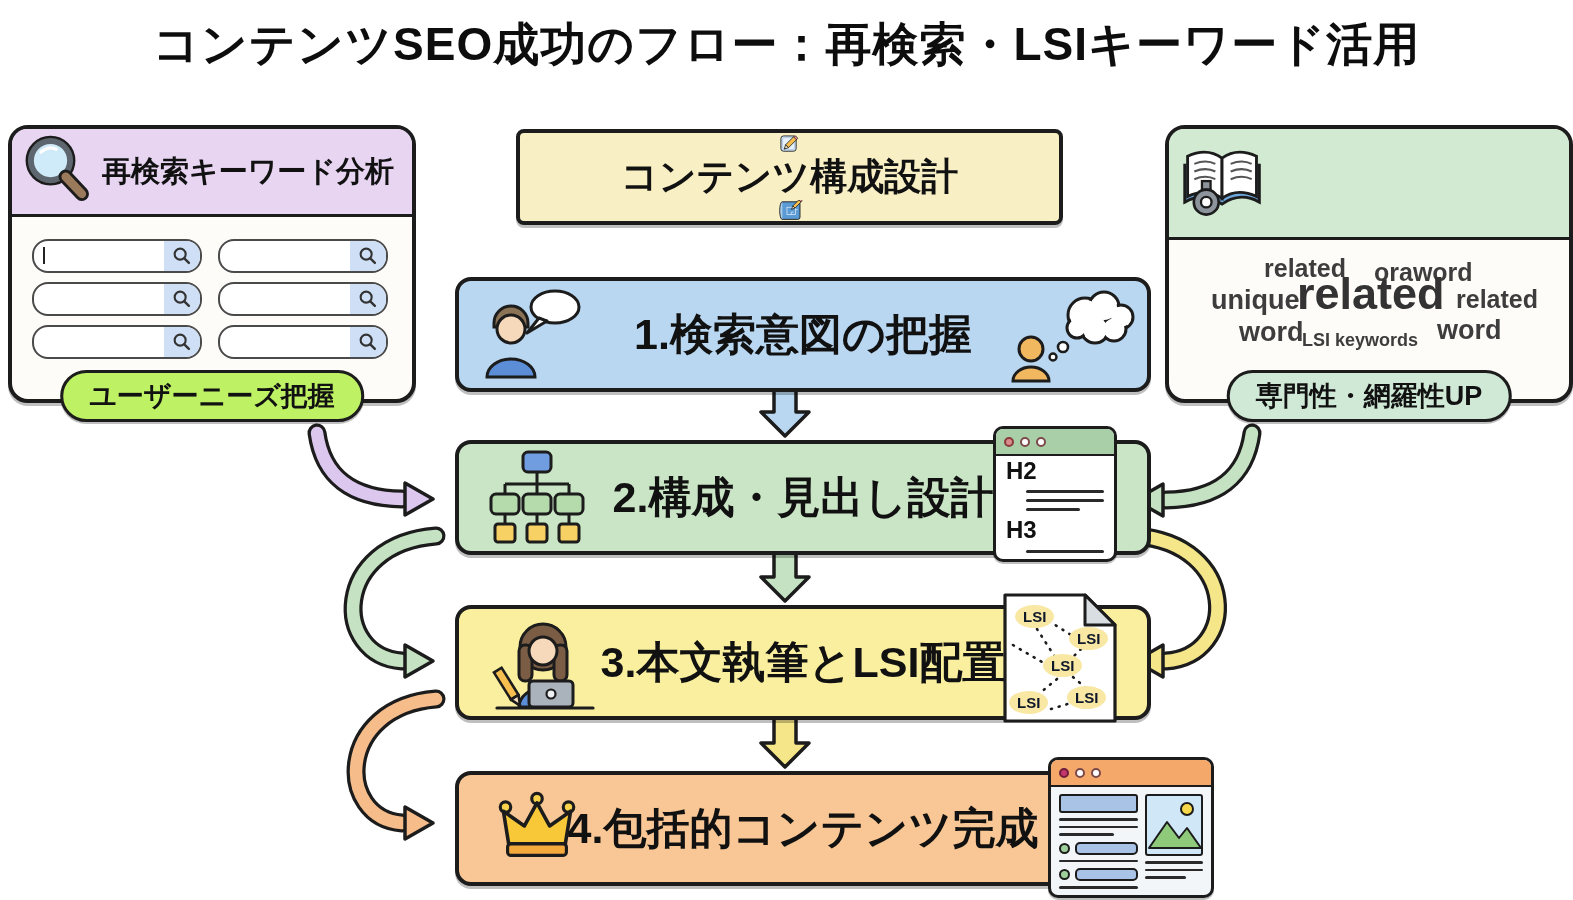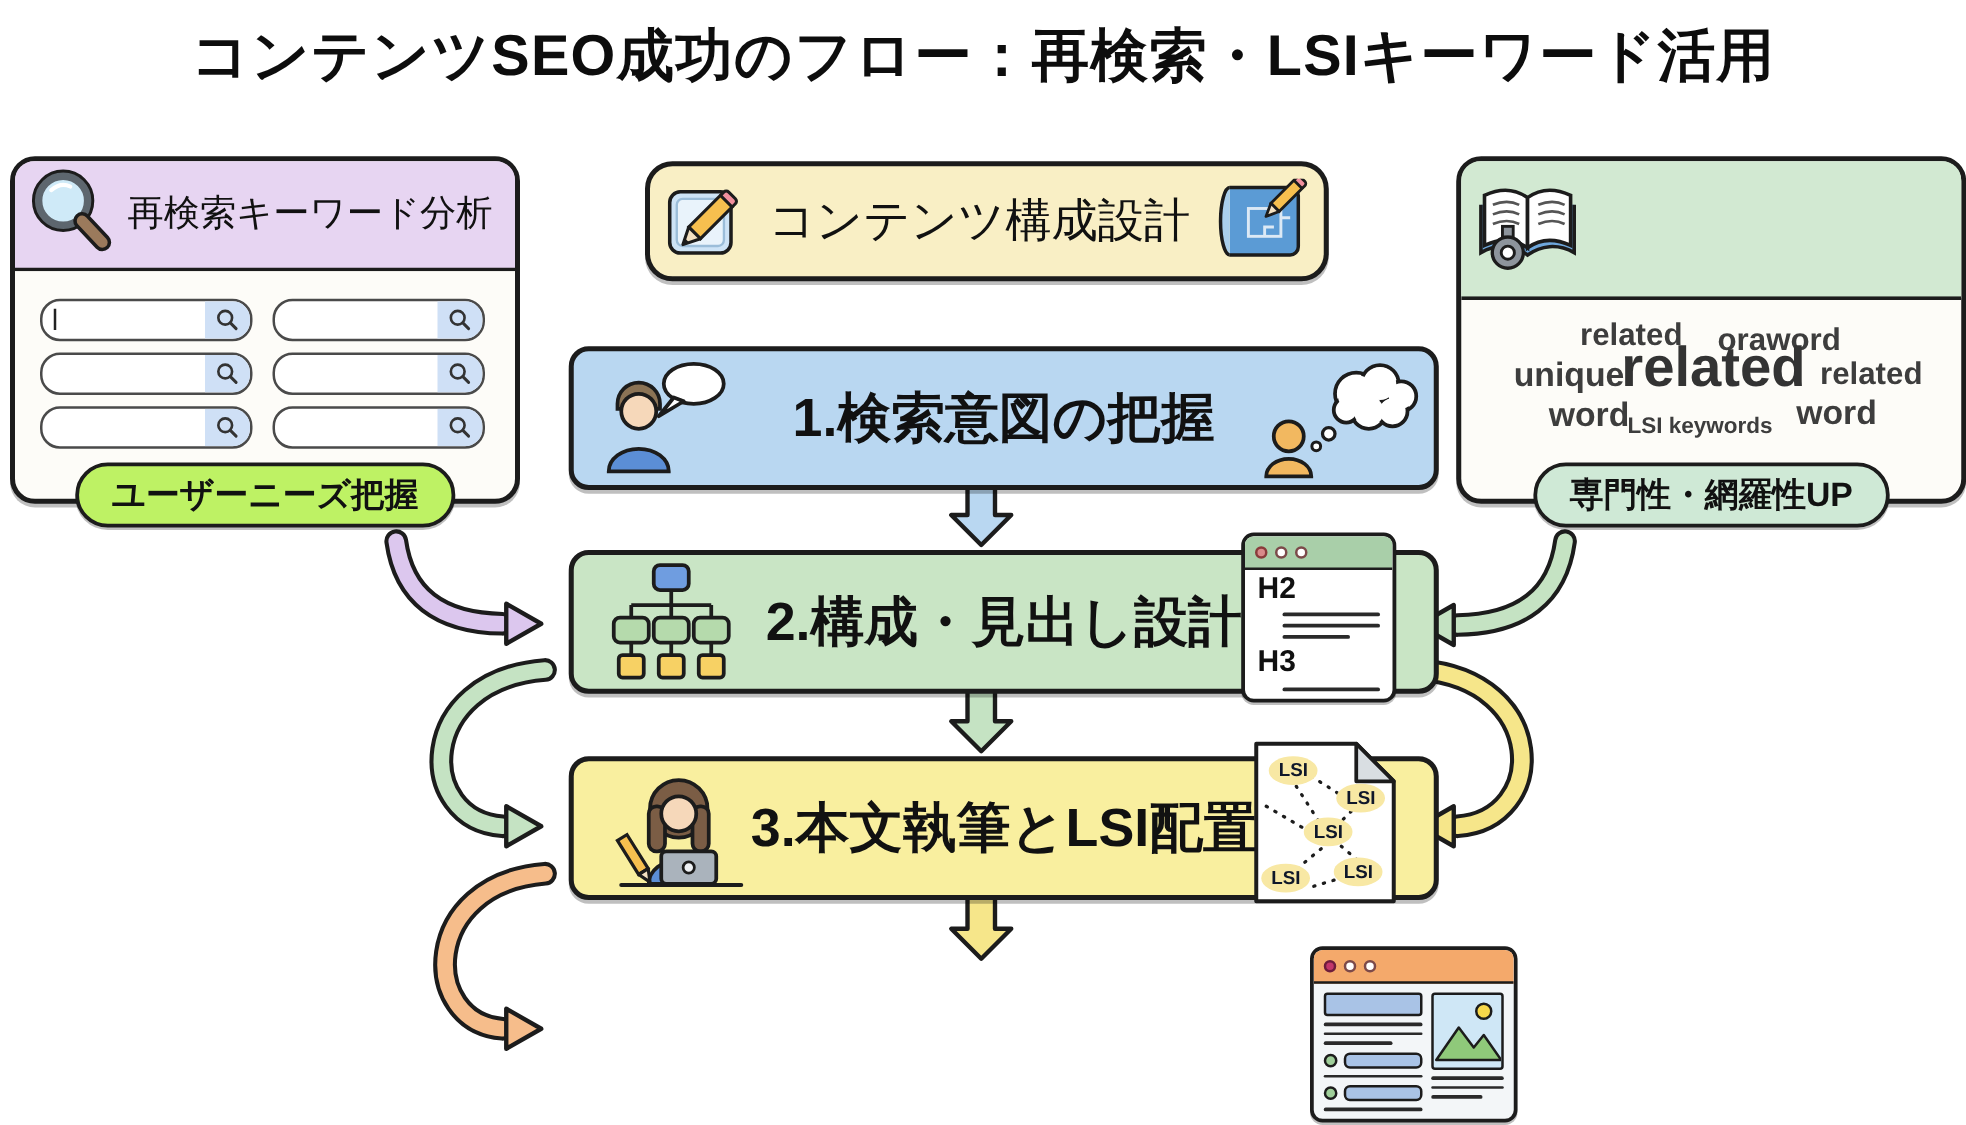--- a/index.html
+++ b/index.html
@@ -6,42 +6,42 @@
   .canvas{position:relative;width:1573px;height:900px;background:#fff;overflow:hidden;
           font-family:"Liberation Sans",sans-serif;color:#111;}
   
   .flow-title{position:absolute;top:14px;left:0;width:100%;text-align:center;
               font-size:46px;font-weight:900;letter-spacing:1px;color:#0d0d0d;}
   
   .panel{position:absolute;background:#fdfcf8;border:4px solid #1c1c1c;border-radius:20px;
          box-shadow:0 3px 0 rgba(0,0,0,.25);}
   .panel-head{display:flex;align-items:center;border-bottom:3px solid #1c1c1c;
               border-radius:15px 15px 0 0;padding:0 10px;}
-  .panel-title{font-weight:400;line-height:1.25;}
+  .panel-title{font-weight:700;line-height:1.25;}
   .badge{position:absolute;bottom:-23px;left:50%;transform:translateX(-50%);
          border:3.5px solid #1c1c1c;border-radius:26px;padding:5px 26px;
          font-size:27px;font-weight:900;white-space:nowrap;background:#fff;
          box-shadow:0 2px 0 rgba(0,0,0,.25);}
   
   .left-panel{left:8px;top:125px;width:400px;height:270px;}
   .left-panel .panel-head{height:85px;background:#e7d5f2;}
   .left-panel .panel-title{font-size:29px;margin-left:4px;}
   .pill-grid{position:absolute;left:20px;top:110px;width:356px;
              display:grid;grid-template-columns:1fr 1fr;gap:9px 16px;}
   .search-pill{height:30px;border:2.5px solid #4a4a4a;border-radius:16px;background:#fff;
                display:flex;align-items:center;overflow:hidden;position:relative;}
   .search-pill .cap{margin-left:auto;width:36px;height:100%;background:#cfe0f6;
                     display:flex;align-items:center;justify-content:center;}
   .cursor{position:absolute;left:9px;top:6px;width:2px;height:17px;background:#222;}
   .left-badge{background:#bef264;}
   
   .center-box{position:absolute;left:516px;top:129px;width:547px;height:96px;
-              background:#f9efc5;border:4px solid #1c1c1c;border-radius:22px;
+              background:#f9efc5;border:4px solid #1c1c1c;border-radius:8px;
               display:flex;align-items:center;padding:0 12px;box-sizing:border-box;
-              box-shadow:0 3px 0 rgba(0,0,0,.25);}
+              box-shadow:0 3px 0 rgba(0,0,0,.25);flex-direction:column;}
   .center-box .panel-title{flex:1;text-align:center;font-size:37px;}
   
   .right-panel{left:1165px;top:125px;width:400px;height:270px;}
   .right-panel .panel-head{height:108px;background:#d2e9d2;}
   .right-panel .panel-title{flex:1;text-align:center;font-size:31px;}
   .right-badge{background:#cfe9d6;}
   .wordcloud{position:absolute;left:0;top:111px;width:100%;height:150px;color:#3d3d3d;}
   .wc{position:absolute;font-weight:700;white-space:nowrap;}
   .wc1{left:95px;top:14px;font-size:25px;}
   .wc2{left:205px;top:18px;font-size:25px;}
@@ -359,20 +359,30 @@
         <path d="M50 118 L70 112"></path>
       </g>
     </svg>
     <span class="lsi-tag lsi1">LSI</span>
     <span class="lsi-tag lsi2">LSI</span>
     <span class="lsi-tag lsi3">LSI</span>
     <span class="lsi-tag lsi4">LSI</span>
     <span class="lsi-tag lsi5">LSI</span>
   </div>
 
+  <div class="step step4">
+    <svg class="step-icon" style="left:36px;top:14px;" width="84" height="76" viewBox="0 0 80 72">
+      <circle cx="10" cy="17" r="5" fill="#f9d34b" stroke="#1c1c1c" stroke-width="3"></circle>
+      <circle cx="40" cy="9" r="5" fill="#f9d34b" stroke="#1c1c1c" stroke-width="3"></circle>
+      <circle cx="70" cy="17" r="5" fill="#f9d34b" stroke="#1c1c1c" stroke-width="3"></circle>
+      <path d="M13 52 L8 21 L28 35 L40 13 L52 35 L72 21 L67 52 Z" fill="#f8c838" stroke="#1c1c1c" stroke-width="3.4" stroke-linejoin="round"></path>
+      <rect x="12" y="52" width="56" height="11" rx="3" fill="#f3a93c" stroke="#1c1c1c" stroke-width="3"></rect>
+    </svg>
+    <span class="step-label">4.包括的コンテンツ完成</span>
+  </div>
 
   <div class="mini-card browser-card">
     <div class="card-head">
       <span class="dot dot-mag"></span>
       <span class="dot"></span>
       <span class="dot"></span>
     </div>
     <div class="b-body">
       <div class="b-left">
         <div class="title-bar"></div>

